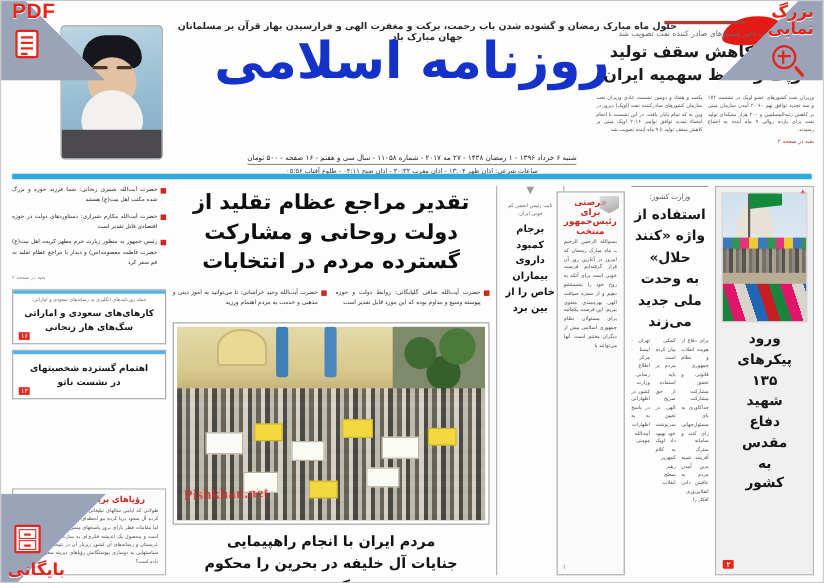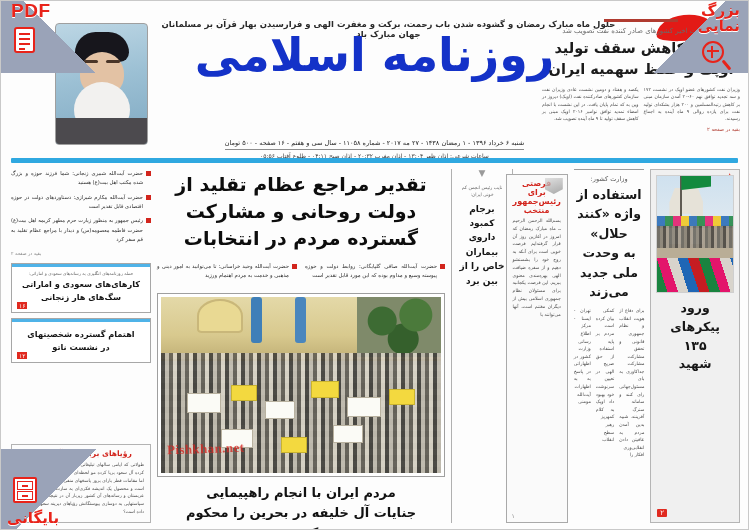--- a/index.html
+++ b/index.html
@@ -522,20 +522,21 @@
           <div class="arch"></div>
           <div class="pole"></div>
           <div class="flag-green"></div>
           <div class="banners"></div>
           <div class="crowd"></div>
           <div class="road"></div>
           <div class="caskets"></div>
         </div>
         <div class="martyr-caption">
           <div>ورود پیکرهای ۱۳۵ شهید</div>
+          <div>دفاع مقدس به کشور</div>
         </div>
         <span class="pagemark">۲</span>
       </div>
 
       <div class="halal-block">
         <div class="halal-kicker">وزارت کشور:</div>
         <div class="halal-title">استفاده از واژه «کنند حلال»</div>
         <div class="halal-title">به وحدت ملی جدید می‌زند</div>
         <div class="halal-cols">
           <div>برای دفاع از هویت انقلاب و نظام جمهوری قانونی و تحقق مشارکت مشارکت جداکاوری به بای مسئول‌جهانی رای کنند و سامانه سترگ آفرینند. شبیه بدین آمدن مردم به عافیتن دادن انقلابی‌وری افکار را</div>

